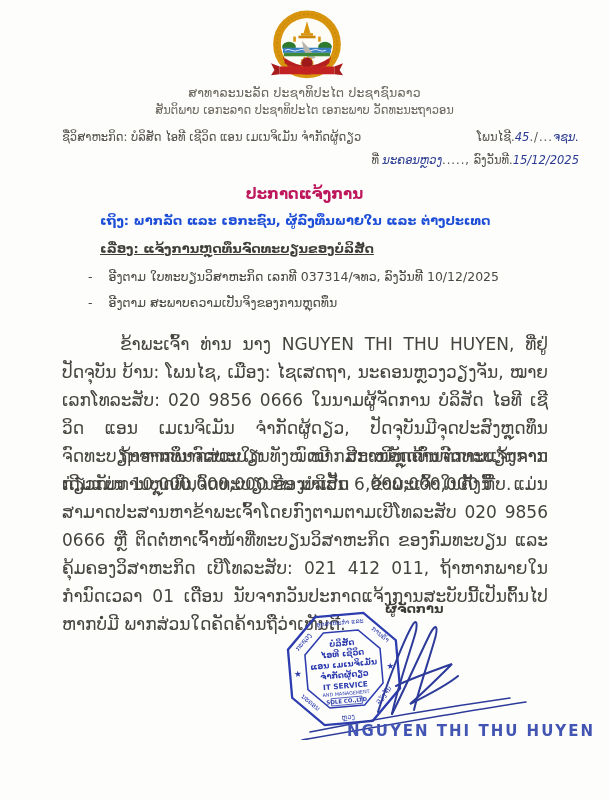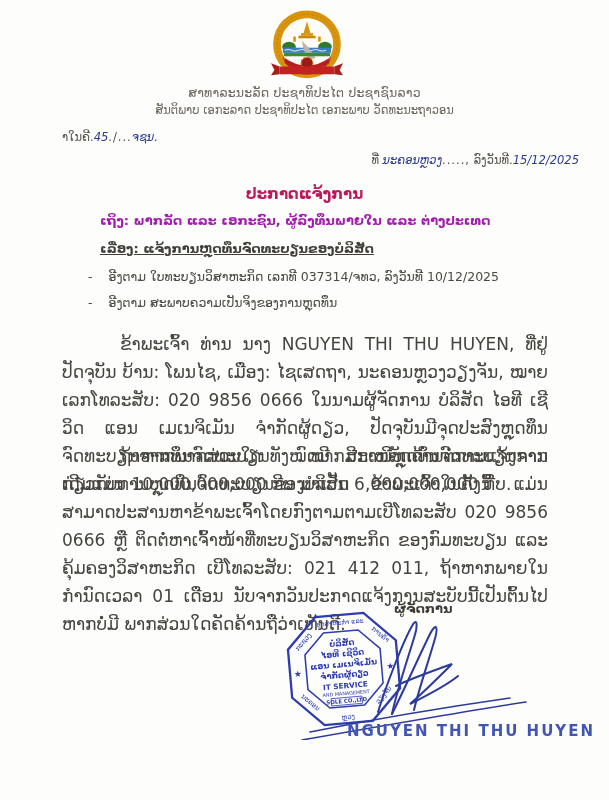--- a/index.html
+++ b/index.html
@@ -12,28 +12,28 @@
   .hdr1{top:85px;font-size:12.5px;color:#6d6960;letter-spacing:.2px;}
   .hdr2{top:103px;font-size:11.5px;color:#6d6960;}
   .emblem{position:absolute;left:262px;top:10px;width:90px;height:72px;}
   .meta-row{position:absolute;top:130px;left:62px;right:30px;display:flex;
     justify-content:space-between;font-size:11.5px;color:#55524b;}
   .hand{color:#2b3a92;font-style:italic;font-weight:500;}
   .dots{color:#55524b;letter-spacing:1px;}
   .place-row{position:absolute;top:153px;right:30px;font-size:11.5px;color:#55524b;text-align:right;}
   .doc-title{position:absolute;top:185px;left:0;width:100%;text-align:center;
     font-size:15px;font-weight:bold;color:#be185d;}
-  .to-line{position:absolute;top:213px;left:100px;font-size:13px;font-weight:bold;color:#a21caf;}
+  .to-line{position:absolute;top:213px;left:100px;font-size:13px;font-weight:bold;color:#1d4ed8;}
   .subject-line{position:absolute;top:241px;left:100px;font-size:13px;font-weight:bold;color:#403e38;text-decoration:underline;}
   .ref-line{position:absolute;left:88px;font-size:12.5px;color:#4a4841;display:flex;gap:16px;}
   .ref1{top:269px;} .ref2{top:295px;}
   .para{position:absolute;left:62px;width:486px;font-size:17px;line-height:28px;
     text-align:justify;text-indent:58px;color:#45433d;}
   .para1{top:330px;} .para2{top:442px;} .para3{top:552px;}
-  .manager{position:absolute;top:601px;left:394px;font-size:13px;font-weight:bold;color:#3d3b35;}
+  .manager{position:absolute;top:601px;left:385px;font-size:13px;font-weight:bold;color:#3d3b35;}
   .stamp{position:absolute;left:286px;top:611px;width:116px;height:116px;transform:rotate(-5deg);}
   .signature{position:absolute;left:298px;top:612px;width:236px;height:128px;}
   .stamped-name{position:absolute;top:722px;right:14px;font-size:15px;font-weight:bold;
     color:#4355b2;letter-spacing:2px;}
 </style>
 </head>
 <body>
 
 <div id="page">
 
@@ -57,22 +57,23 @@
     <circle cx="50" cy="62" r="7" fill="#9e1a1a" stroke="#d8940c" stroke-width="1.5" stroke-dasharray="2 2"></circle>
     <path d="M18 66 L82 66 L82 75 L18 75 Z" fill="#c32222"></path>
     <path d="M18 66 L8 62 L12 70 L8 76 L18 75 Z" fill="#a81c1c"></path>
     <path d="M82 66 L92 62 L88 70 L92 76 L82 75 Z" fill="#a81c1c"></path>
   </svg>
 
   <div class="center-line hdr1">ສາທາລະນະລັດ ປະຊາທິປະໄຕ ປະຊາຊົນລາວ</div>
   <div class="center-line hdr2">ສັນຕິພາບ ເອກະລາດ ປະຊາທິປະໄຕ ເອກະພາບ ວັດທະນະຖາວອນ</div>
 
   <div class="meta-row">
+    <span>ຊື່ວິສາຫະກິດ: ບໍລິສັດ ໄອທີ ເຊີວິດ ແອນ ເມເນຈິເມັນ ຈຳກັດຜູ້ດຽວ</span>
     <span>
-      <span>າໃນຄີ.</span><span class="hand">45</span><span class="dots">./...</span><span class="hand">ຈຊນ.</span>
+      <span>ໂພນໄຊີ.</span><span class="hand">45</span><span class="dots">./...</span><span class="hand">ຈຊນ.</span>
     </span>
   </div>
 
   <div class="place-row">
     <span>ທີ່</span>
     <span class="hand">ນະຄອນຫຼວງ</span><span class="dots">.....,</span>
     <span>ລົງວັນທີ.</span><span class="hand">15/12/2025</span>
   </div>
 
   <div class="doc-title">ປະກາດແຈ້ງການ</div>

